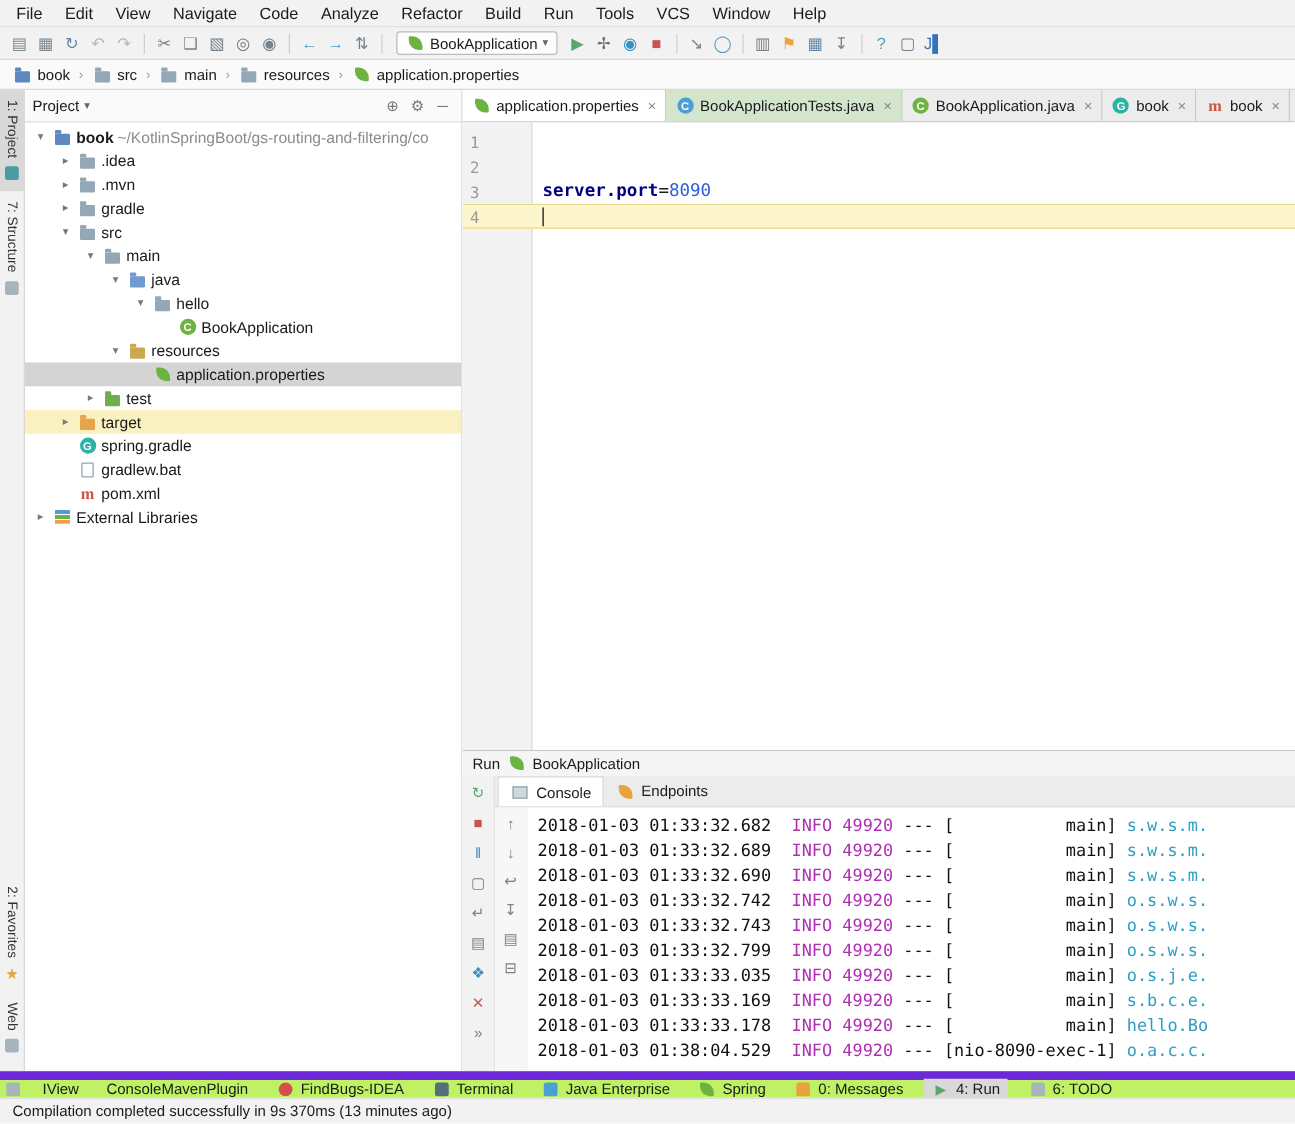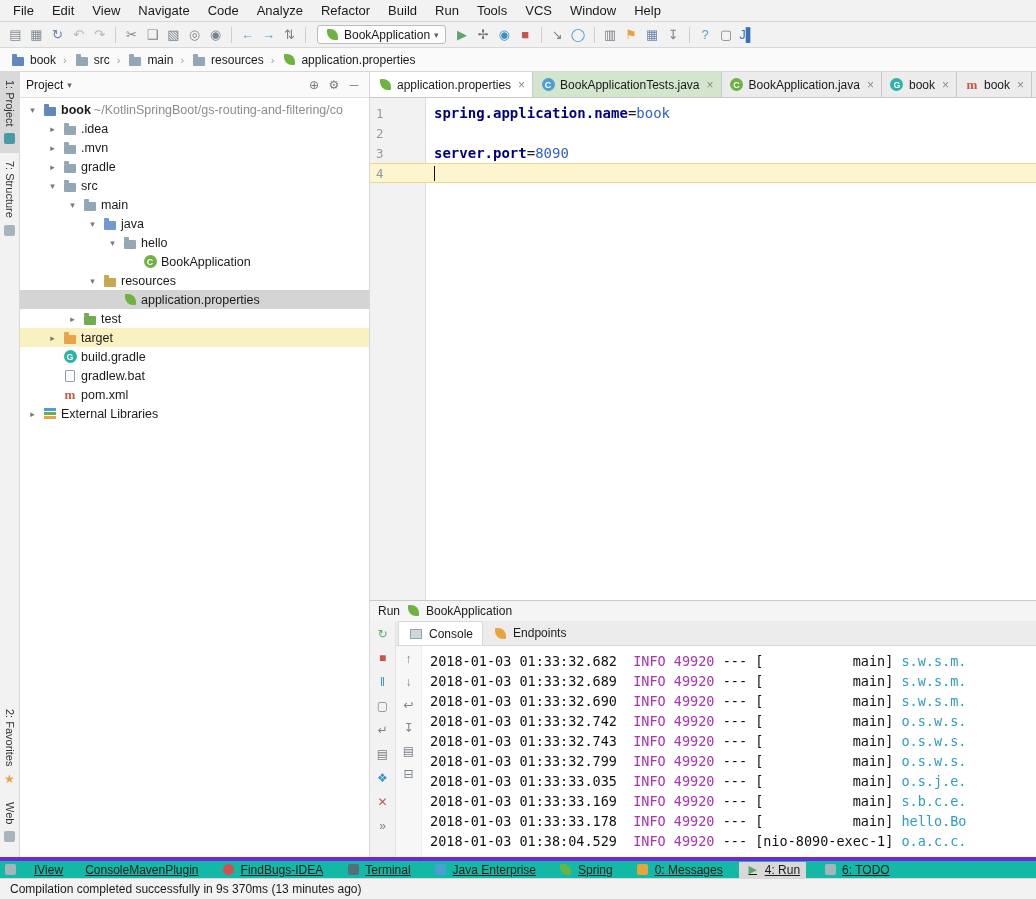--- a/index.html
+++ b/index.html
@@ -69,21 +69,21 @@
   .rtabs{height:25px;flex:none;background:#ececec;border-bottom:1px solid #d8d8d8;display:flex;align-items:stretch;padding-left:2px;}
   .rtab{display:flex;align-items:center;gap:5px;padding:0 9px;font-size:12px;}
   .rtab.active{background:#fff;border:1px solid #d8d8d8;border-bottom:none;}
   .rcontent{flex:1;display:flex;min-height:0;}
   .rcol2{width:26px;flex:none;background:#f7f7f7;border-right:1px solid #eee;display:flex;flex-direction:column;align-items:center;padding-top:6px;gap:9px;}
   .rcol2 .gic{width:18px;height:14px;font-size:12px;}
   .console{flex:1;background:#fff;font-family:"DejaVu Sans Mono","Liberation Mono",monospace;font-size:13.5px;line-height:20px;padding:5px 0 0 8px;overflow:hidden;white-space:pre;}
   .lline{height:20px;}
 
   
-  .bottombar{height:21px;flex:none;background:#14b8a6;border-top:4px solid #6d28d9;display:flex;align-items:center;font-size:12px;text-decoration:underline;}
+  .bottombar{height:21px;flex:none;background:#bef264;border-top:7px solid #6d28d9;display:flex;align-items:center;font-size:12px;}
   .corner{width:20px;display:flex;justify-content:center;}
   .bitems{display:flex;align-items:center;gap:10px;padding-left:8px;}
   .bitem{display:flex;align-items:center;gap:4px;padding:1px 6px;}
   .bitem.active{background:#d8d8d8;}
   .statusbar{height:21px;flex:none;background:#f2f2f2;border-top:1px solid #d8d8d8;display:flex;align-items:center;padding-left:10px;font-size:12px;}
 
   
   .icon{width:16px;height:14px;display:inline-flex;align-items:center;justify-content:center;flex:none;position:relative;}
   .ii{display:inline-flex;align-items:center;justify-content:center;}
   .ik-folder .ii,.ik-folder-proj .ii,.ik-folder-blue .ii,.ik-folder-gold .ii,.ik-folder-green .ii,.ik-folder-orange .ii{width:12px;height:9px;border-radius:1px;position:relative;margin-top:3px;}
@@ -343,21 +343,21 @@
             <span class="icon ik-folder-orange">
               <span class="ii"></span>
             </span>
             <span class="tlabel">target</span>
           </div>
           <div class="trow" style="padding-left: 26px;">
             <span class="arrow"></span>
             <span class="icon ik-gradle">
               <span class="ii">G</span>
             </span>
-            <span class="tlabel">build.gradle</span>
+            <span class="tlabel">spring.gradle</span>
           </div>
           <div class="trow" style="padding-left: 26px;">
             <span class="arrow"></span>
             <span class="icon ik-file">
               <span class="ii"></span>
             </span>
             <span class="tlabel">gradlew.bat</span>
           </div>
           <div class="trow" style="padding-left: 26px;">
             <span class="arrow"></span>
@@ -411,21 +411,20 @@
             </span>
             <span class="tab-label">book</span>
             <span class="x">×</span>
           </div>
         </div>
       <div class="editor">
         <div class="gutterbg"></div>
         <div class="lines">
             <div class="eline">
               <span class="gnum">1</span>
-              <span class="code"><span style="color: rgb(0, 0, 128); font-weight: bold;">spring.application.name</span><span style="color: rgb(26, 26, 26);">=</span><span style="color: rgb(47, 95, 214);">book</span></span>
             </div>
             <div class="eline">
               <span class="gnum">2</span>
               <span class="code"></span>
             </div>
             <div class="eline">
               <span class="gnum">3</span>
               <span class="code"><span style="color: rgb(0, 0, 128); font-weight: bold;">server.port</span><span style="color: rgb(26, 26, 26);">=</span><span style="color: rgb(47, 95, 214);">8090</span></span>
             </div>
             <div class="eline cur">

